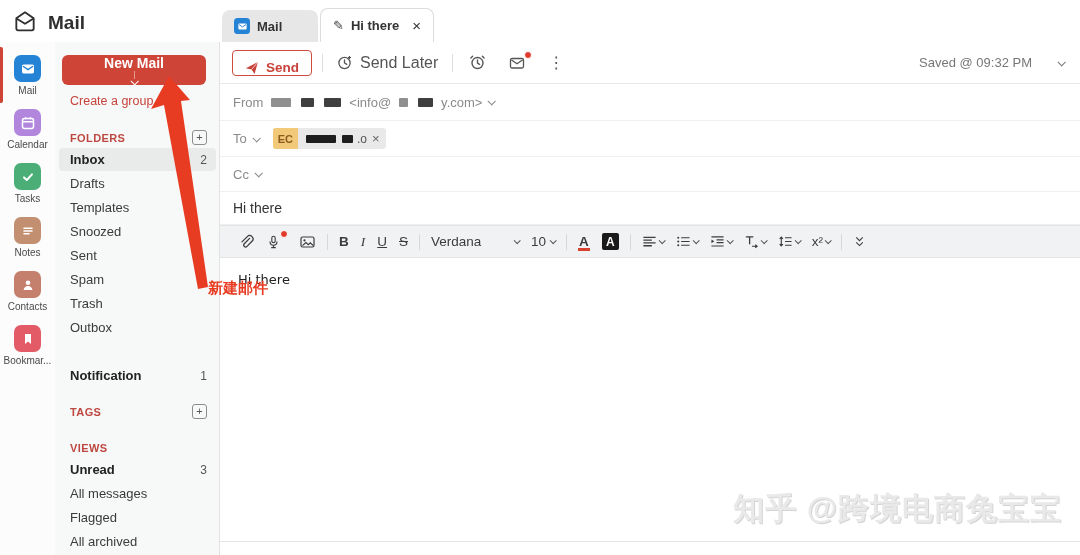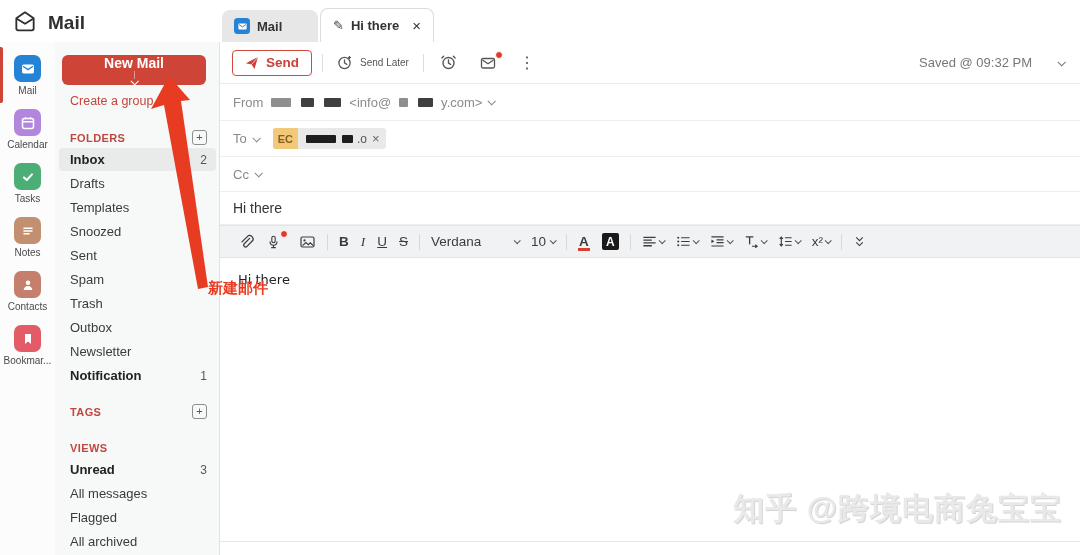--- a/index.html
+++ b/index.html
@@ -59,25 +59,25 @@
   .tab-mail { left:2px; top:10px; width:96px; height:32px; background:#e7e7e7; }
   .tab-compose { left:100px; top:8px; height:34px; background:#fff; border:1px solid #dcdcdc; border-bottom:none; }
   .tab-label { font-weight:600; }
   .mini-mail { width:16px; height:16px; border-radius:3.5px; background:#2583d6; display:flex;
                align-items:center; justify-content:center; }
   .pencil { font-size:13px; color:#444; }
   .tab-close { font-size:15px; color:#333; margin-left:6px; cursor:pointer; }
 
   .send-toolbar { position:absolute; left:0; top:42px; width:860px; height:42px; border-bottom:1px solid #e9e9e9;
                   display:flex; align-items:center; padding-left:12px; gap:10px; }
-  .send-btn { display:flex; align-items:center; gap:7px; border:1px solid #cf4a3f; color:#c9423a;
+  .send-btn { display:flex; align-items:flex-end; gap:7px; border:1px solid #cf4a3f; color:#c9423a;
               border-radius:4px; height:26px; padding:0 12px; font-size:13.5px; font-weight:600;
               background:#fff; cursor:pointer; }
   .tb-sep { width:1px; height:18px; background:#ddd; }
-  .send-later { display:flex; align-items:center; gap:7px; color:#555; font-size:10px; cursor:pointer; padding:0 4px; }
+  .send-later { display:flex; align-items:center; gap:7px; color:#555; font-size:16px; cursor:pointer; padding:0 4px; }
   .tb-icon { color:#555; display:flex; align-items:center; position:relative; cursor:pointer; padding:0 6px; }
   .kebab { font-size:16px; color:#555; cursor:pointer; padding:0 6px; }
   .red-dot { position:absolute; width:8px; height:8px; border-radius:50%; background:#e03a2a; border:1.5px solid #fff; }
   .saved-wrap { margin-left:auto; display:flex; align-items:center; gap:26px; padding-right:16px; color:#777; }
   .saved-label { font-size:13px; }
 
   .field-row { position:absolute; left:0; width:860px; border-bottom:1px solid #efefef; display:flex;
                align-items:center; padding-left:13px; gap:6px; font-size:13px; color:#8a8a8a; }
   .row-from { top:84px;  height:37px; }
   .row-to   { top:121px; height:36px; }
@@ -247,24 +247,20 @@
     <div class="frow" style="top:226px">
       <span class="flabel">Spam</span>
         <span class="fcount"></span>
     </div>
     <div class="frow" style="top:250px">
       <span class="flabel">Trash</span>
         <span class="fcount"></span>
     </div>
     <div class="frow" style="top:274px">
       <span class="flabel">Outbox</span>
-        <span class="fcount"></span>
-    </div>
-    <div class="frow" style="top:298px">
-      <span class="flabel">Newsletter</span>
         <span class="fcount"></span>
     </div>
     <div class="frow bold" style="top:322px">
       <span class="flabel">Notification</span>
       <span class="fcount">1</span>
     </div>
 
     <div class="sec-head" style="top:364px">TAGS</div>
     <span class="plus-box" style="right:12px; top:362px">+</span>
 

